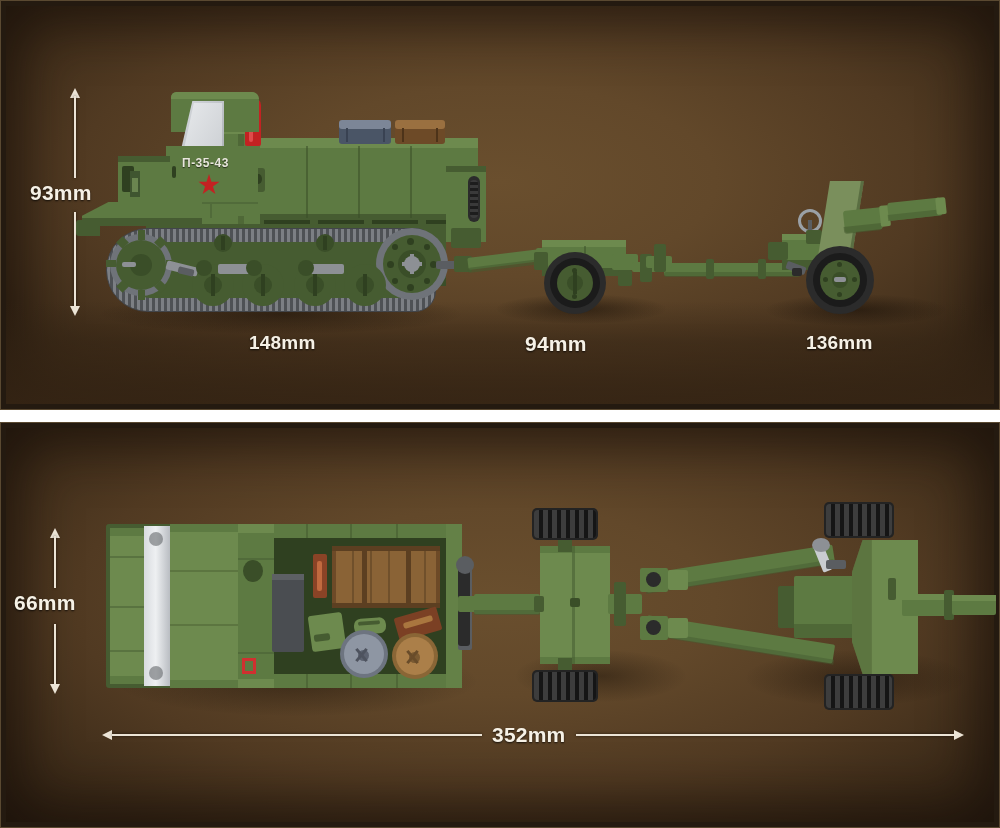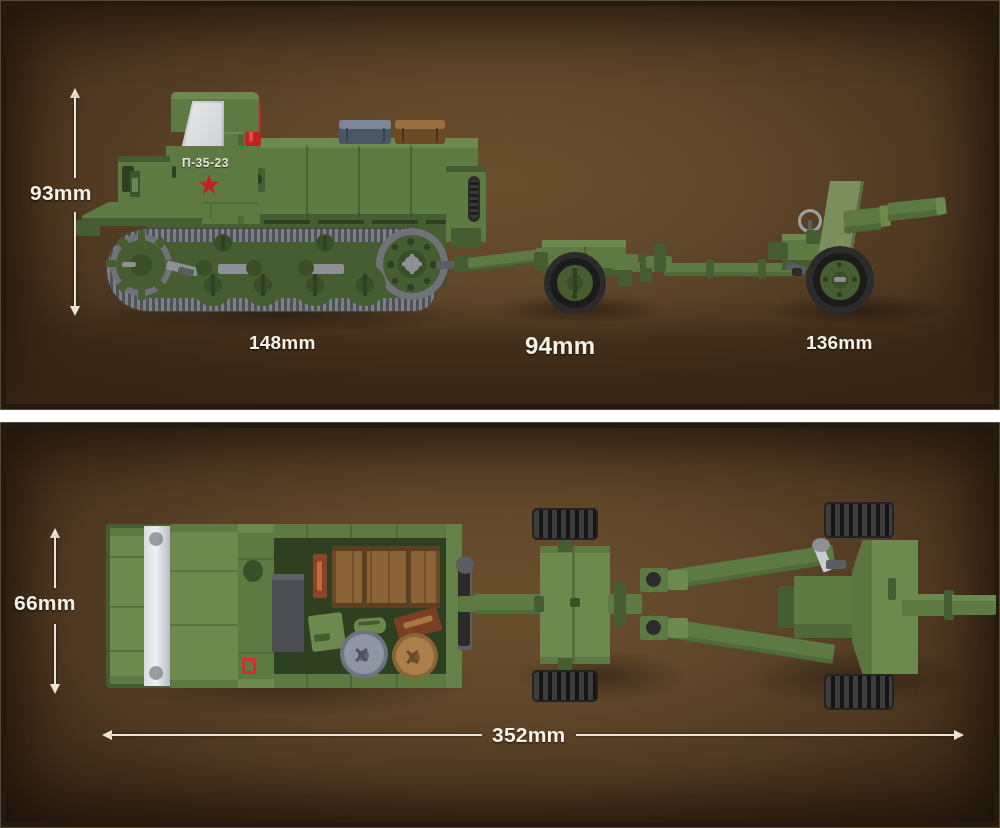--- a/index.html
+++ b/index.html
@@ -154,21 +154,21 @@
 
         <div class="pc g" style="left:160px; top:140px; width:92px; height:70px;"></div>
         <div class="pc gD" style="left:160px; top:196px; width:92px; height:2px; opacity:.5"></div>
         <div class="pc gD" style="left:204px; top:198px; width:2px; height:14px; opacity:.5"></div>
 
         <div class="pc gXD" style="left:152px; top:160px; width:4px; height:12px; border-radius:2px;"></div>
         <div class="pc gXD" style="left:159px; top:160px; width:4px; height:12px; border-radius:2px;"></div>
         <div class="pc gXD" style="left:166px; top:160px; width:4px; height:12px; border-radius:2px;"></div>
 
         <div class="pc" style="left:176px; top:150px; width:70px; color:#e8e6dc; font-size:12px; font-weight:bold;
-                    letter-spacing:.5px; text-shadow:0 1px 1px rgba(0,0,0,.6);">П-35-23</div>
+                    letter-spacing:.5px; text-shadow:0 1px 1px rgba(0,0,0,.6);">П-35-43</div>
 
         <div class="pc" style="left:192px; top:168px; width:22px; height:22px; background:#c32222;
                     clip-path:polygon(50% 0%,61% 35%,98% 35%,68% 57%,79% 91%,50% 70%,21% 91%,32% 57%,2% 35%,39% 35%);"></div>
 
         <div class="pc g" style="left:112px; top:150px; width:52px; height:58px;"></div>
         <div class="pc gD" style="left:112px; top:150px; width:52px; height:6px;"></div>
         <div class="pc gXD r2" style="left:116px; top:160px; width:12px; height:26px;"></div>
         <div class="pc" style="left:124px; top:165px; width:10px; height:26px; background:#3f5530;"></div>
         <div class="pc" style="left:126px;top:172px;width:6px;height:14px;background:#7e9a5e;opacity:.7"></div>
 
@@ -329,21 +329,21 @@
         <div class="pc gXD rnd" style="left:831px;top:256px;width:5px;height:5px;"></div>
         <div class="pc gXD rnd" style="left:831px;top:286px;width:5px;height:5px;"></div>
         <div class="pc gXD rnd" style="left:817px;top:271px;width:5px;height:5px;"></div>
         <div class="pc gXD rnd" style="left:846px;top:271px;width:5px;height:5px;"></div>
 
         <div class="pc gryD r2" style="left:780px; top:258px; width:20px; height:8px; transform:rotate(20deg);"></div>
         <div class="pc blk r2" style="left:786px; top:262px; width:10px; height:8px;"></div>
       </div>
 
       <div class="dim-label" style="left:243px; top:326px; font-size:19px;">148mm</div>
-      <div class="dim-label" style="left:519px; top:326px; font-size:24px;">94mm</div>
+      <div class="dim-label" style="left:519px; top:326px; font-size:21px;">94mm</div>
       <div class="dim-label" style="left:800px; top:326px; font-size:19px;">136mm</div>
     </div>
     <div class="panel-frame"></div>
   </div>
 
   <div class="panel" id="panel-bottom">
     <div class="panel-inner">
 
       <div>
         <div class="arr arr-up" style="left:44px; top:100px;"></div>

